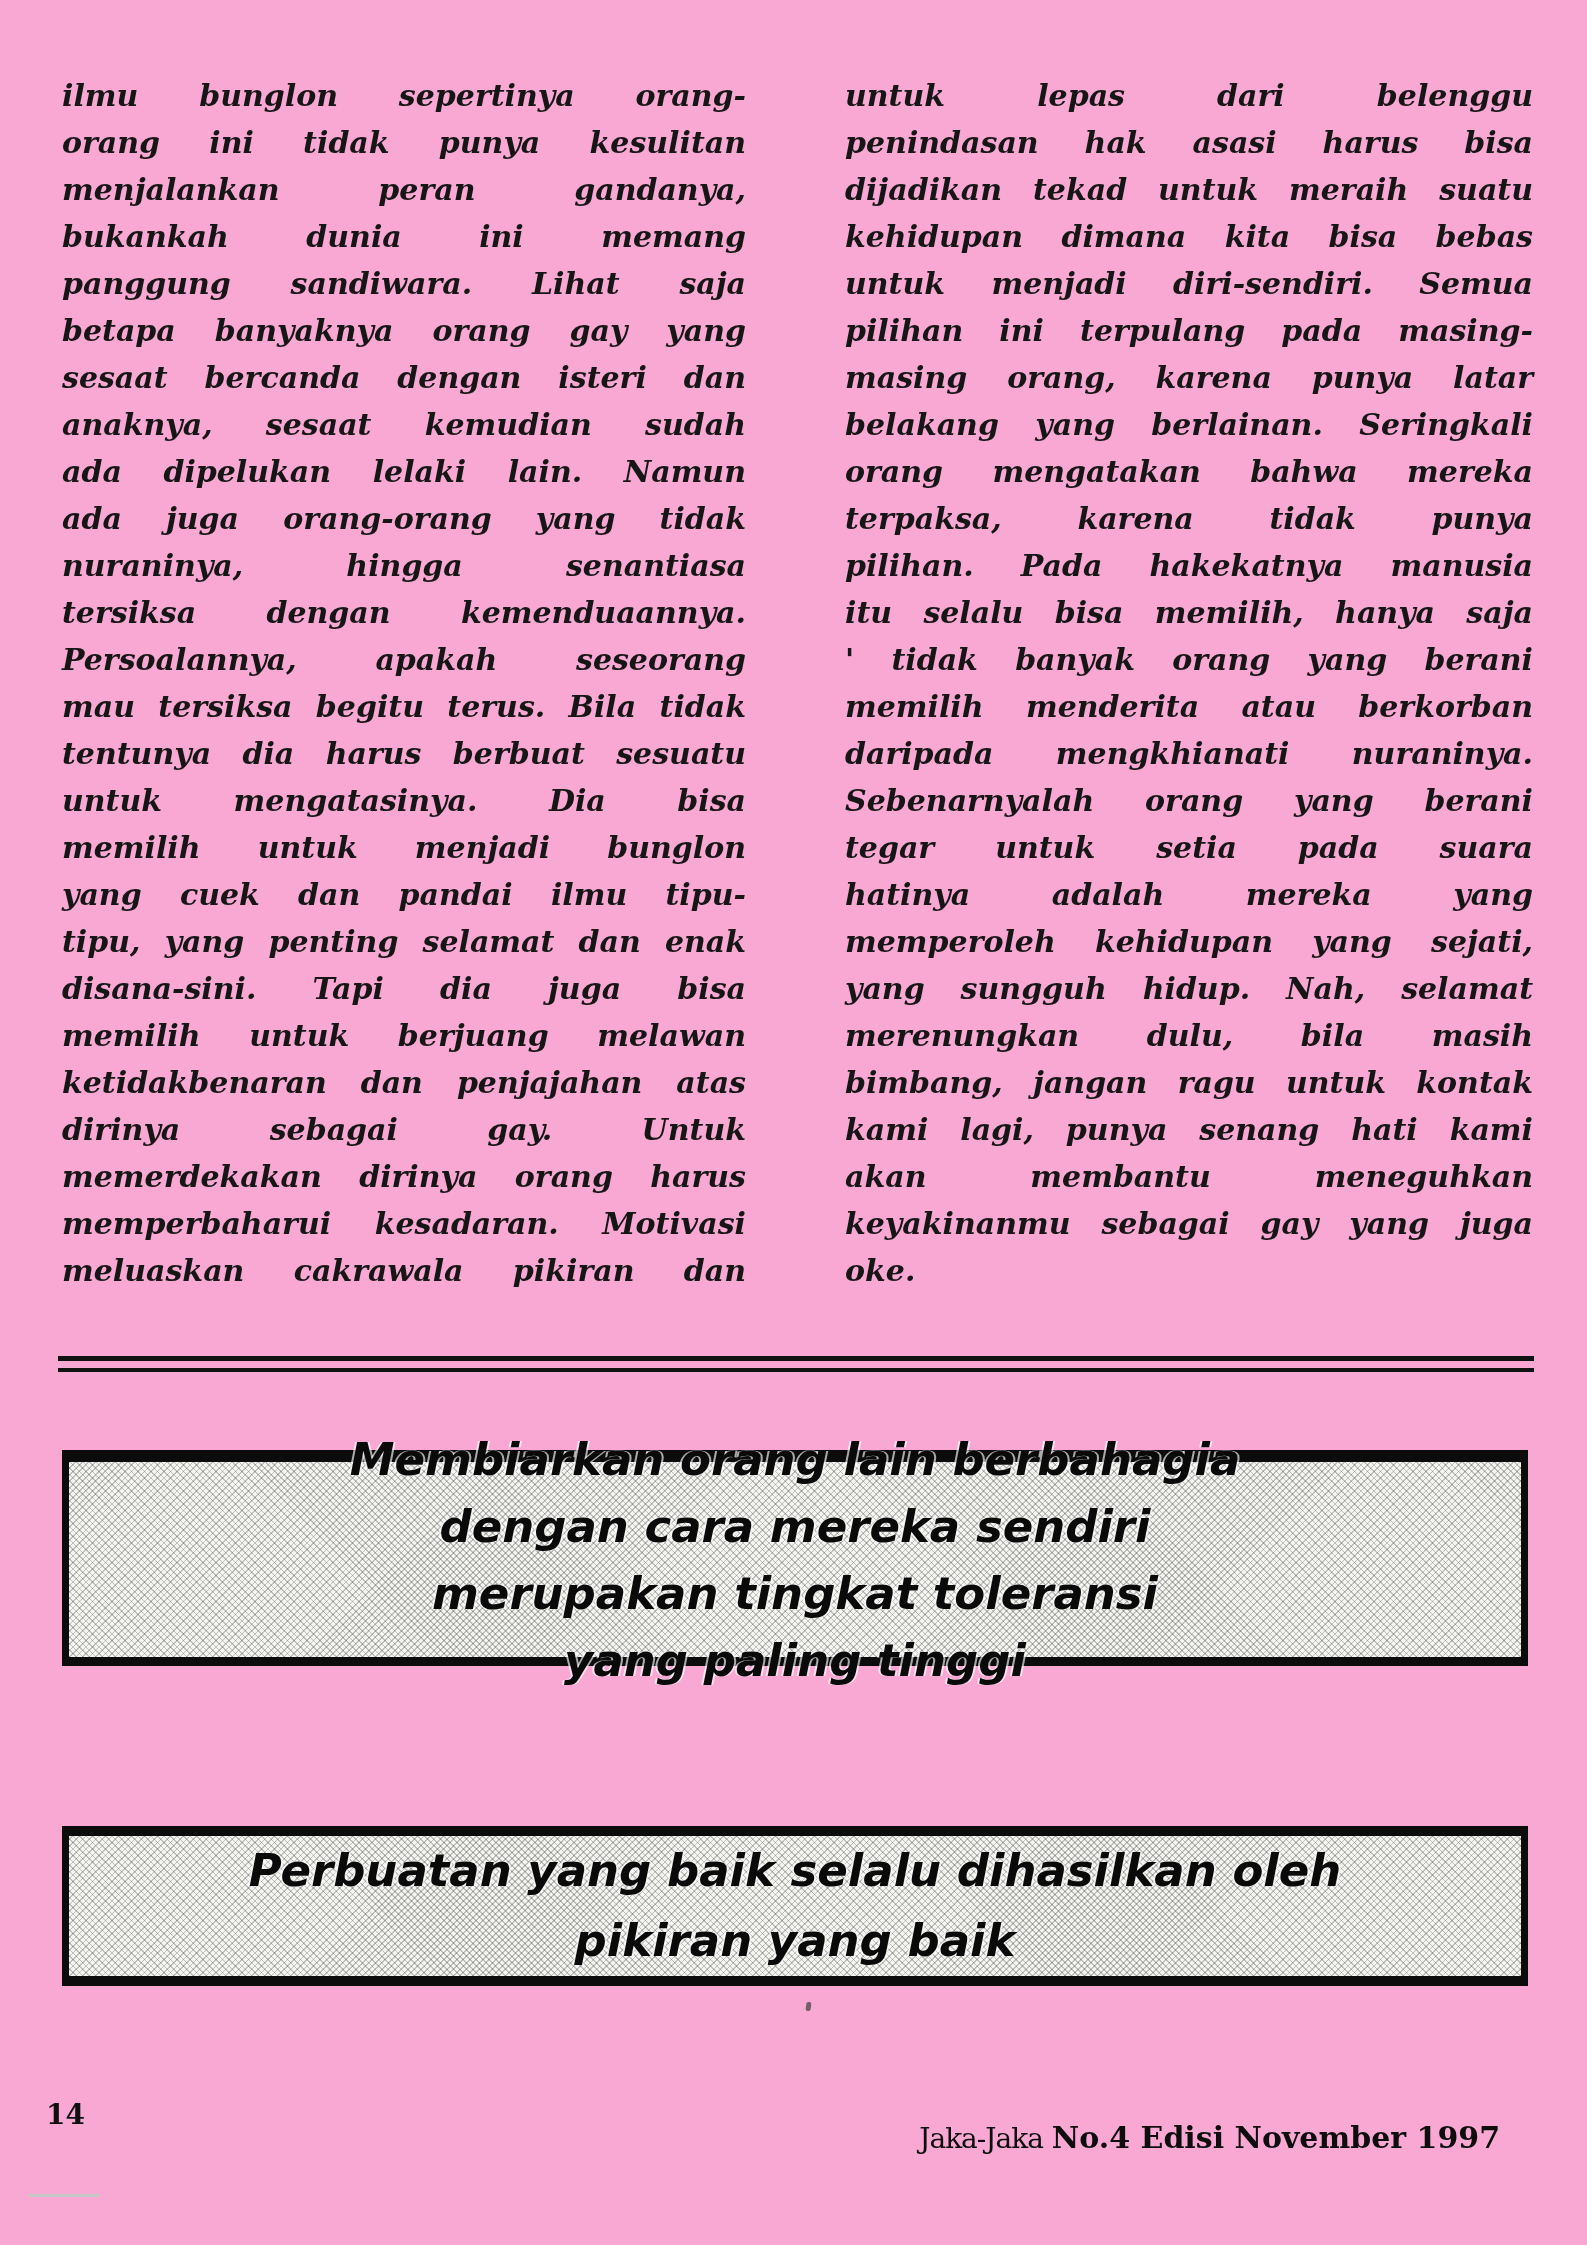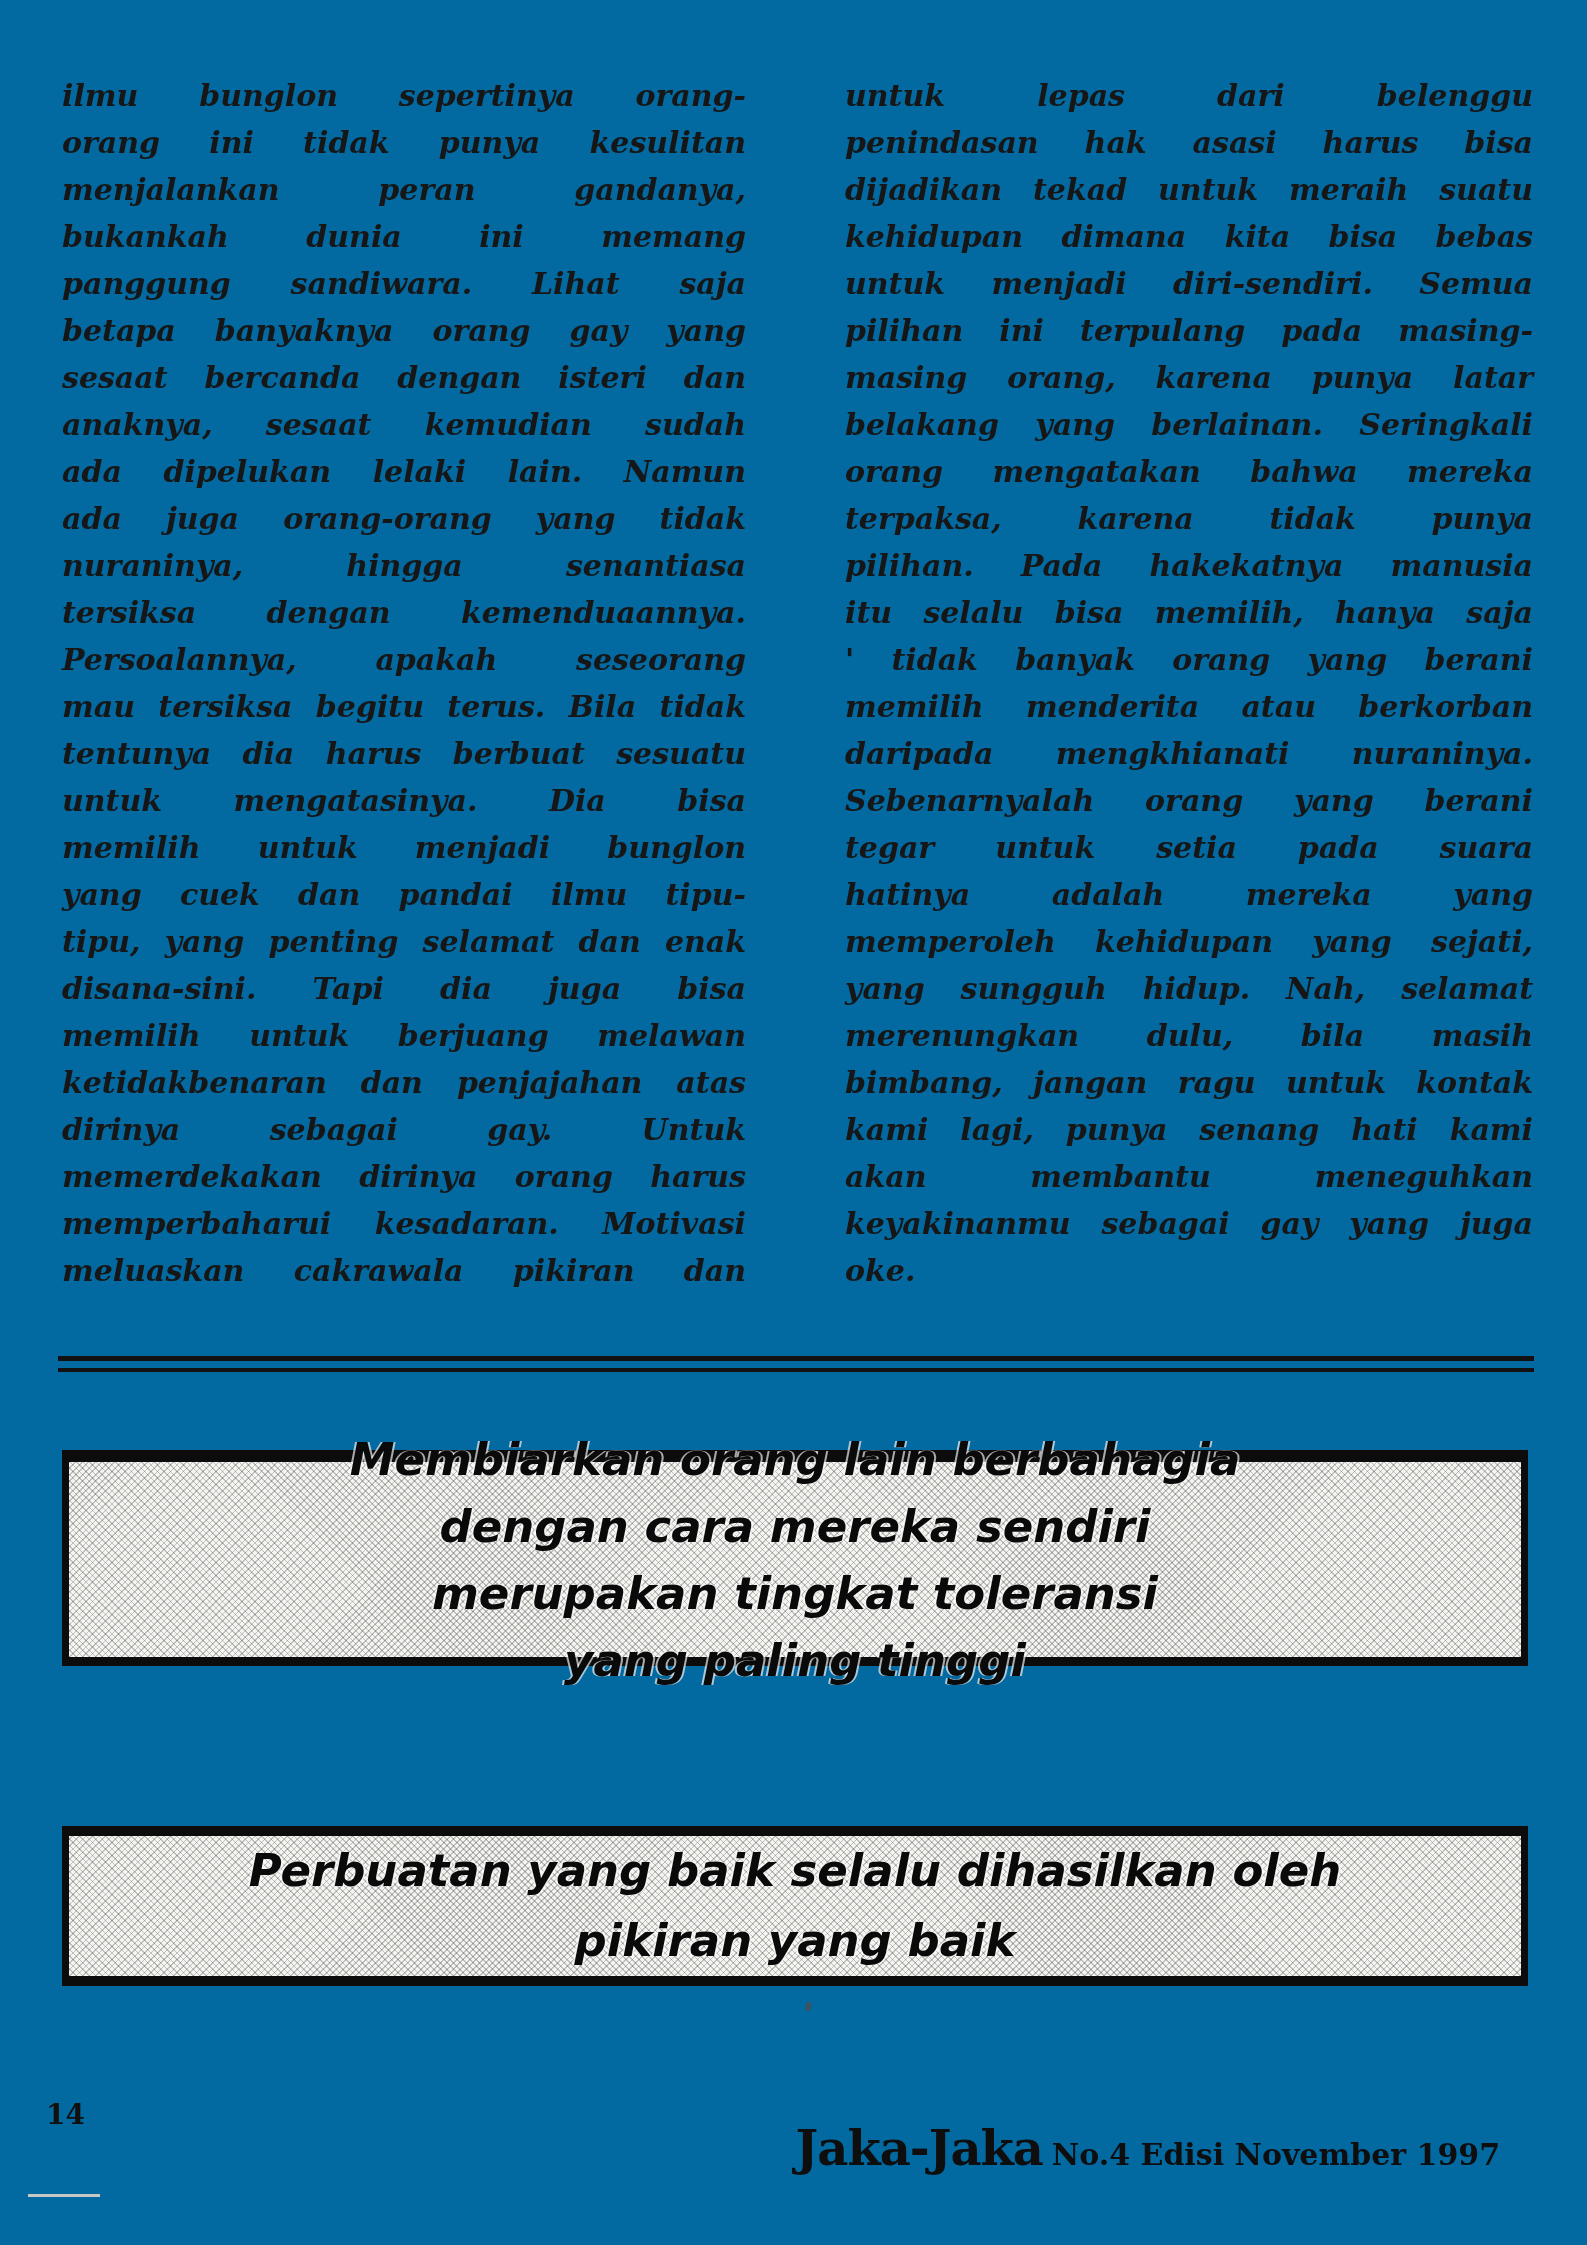--- a/index.html
+++ b/index.html
@@ -1,20 +1,20 @@
 <!DOCTYPE html>
 <html><head>
 <meta charset="utf-8">
 <style>
   html, body { margin: 0; padding: 0; background: #e8e8e8; }
   .page {
     position: relative;
     width: 1587px;
     height: 2245px;
-    background: #0369a1;
+    background: #f9a8d4;
     overflow: hidden;
     font-family: "DejaVu Serif", serif;
     color: #141414;
   }
 
   
   .column {
     position: absolute;
     top: 72px;
     font-style: italic;
@@ -97,22 +97,22 @@
   }
   .footer-right {
     position: absolute;
     right: 87px;
     top: 2120px;
     white-space: nowrap;
     font-style: normal;
     color: #0e0e0e;
   }
   .footer-right .mag {
-    font-size: 48px;
-    font-weight: 700;
+    font-size: 28px;
+    font-weight: 400;
     letter-spacing: -1px;
   }
   .footer-right .issue {
     font-size: 30px;
     font-weight: 600;
     margin-left: 9px;
   }
 
   
   .artifact-line {

